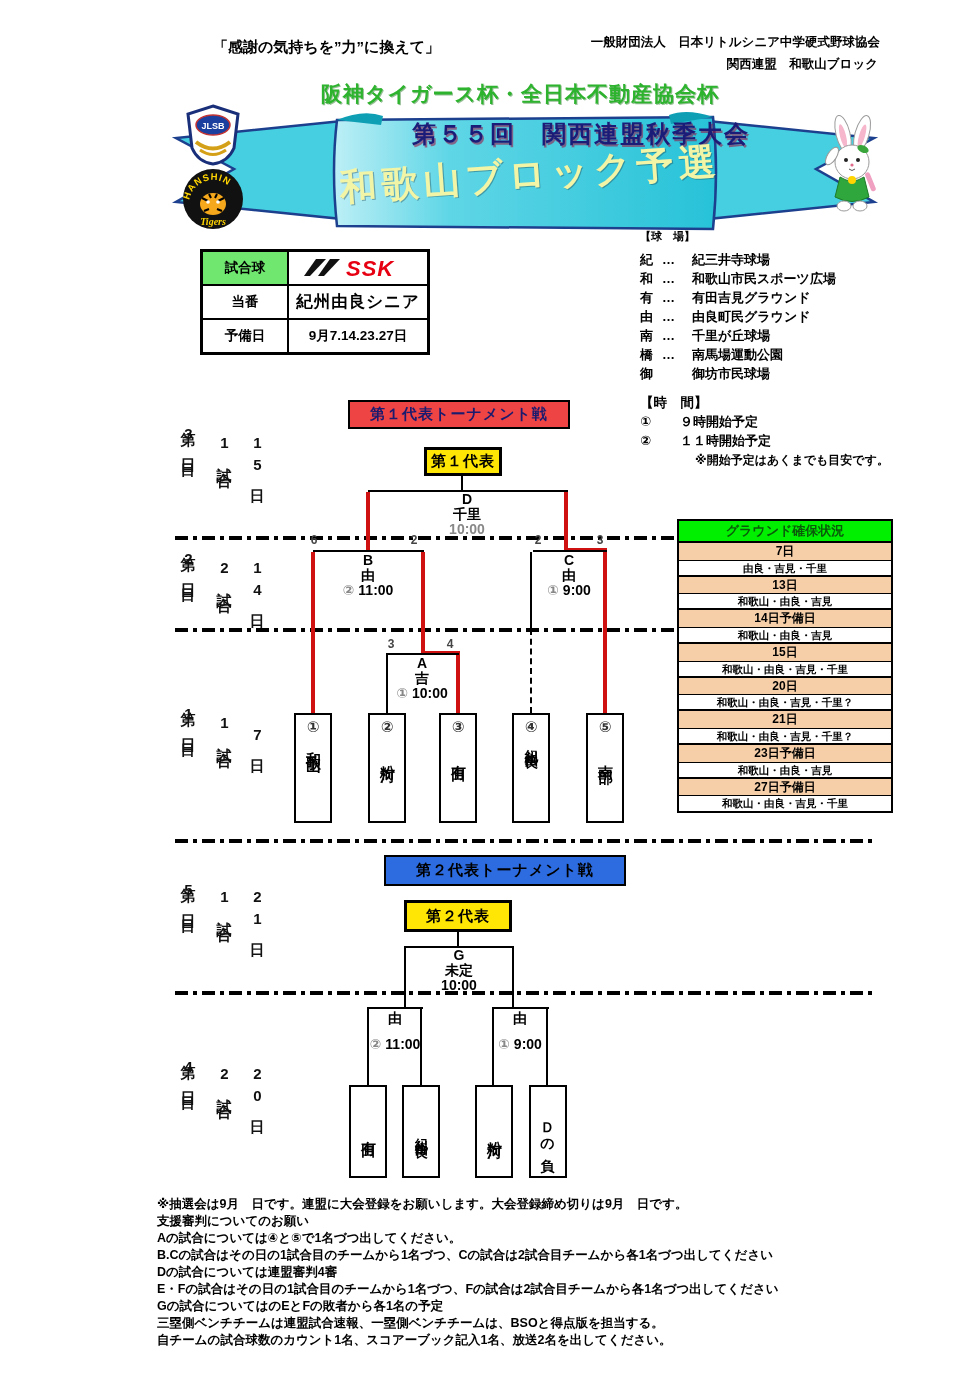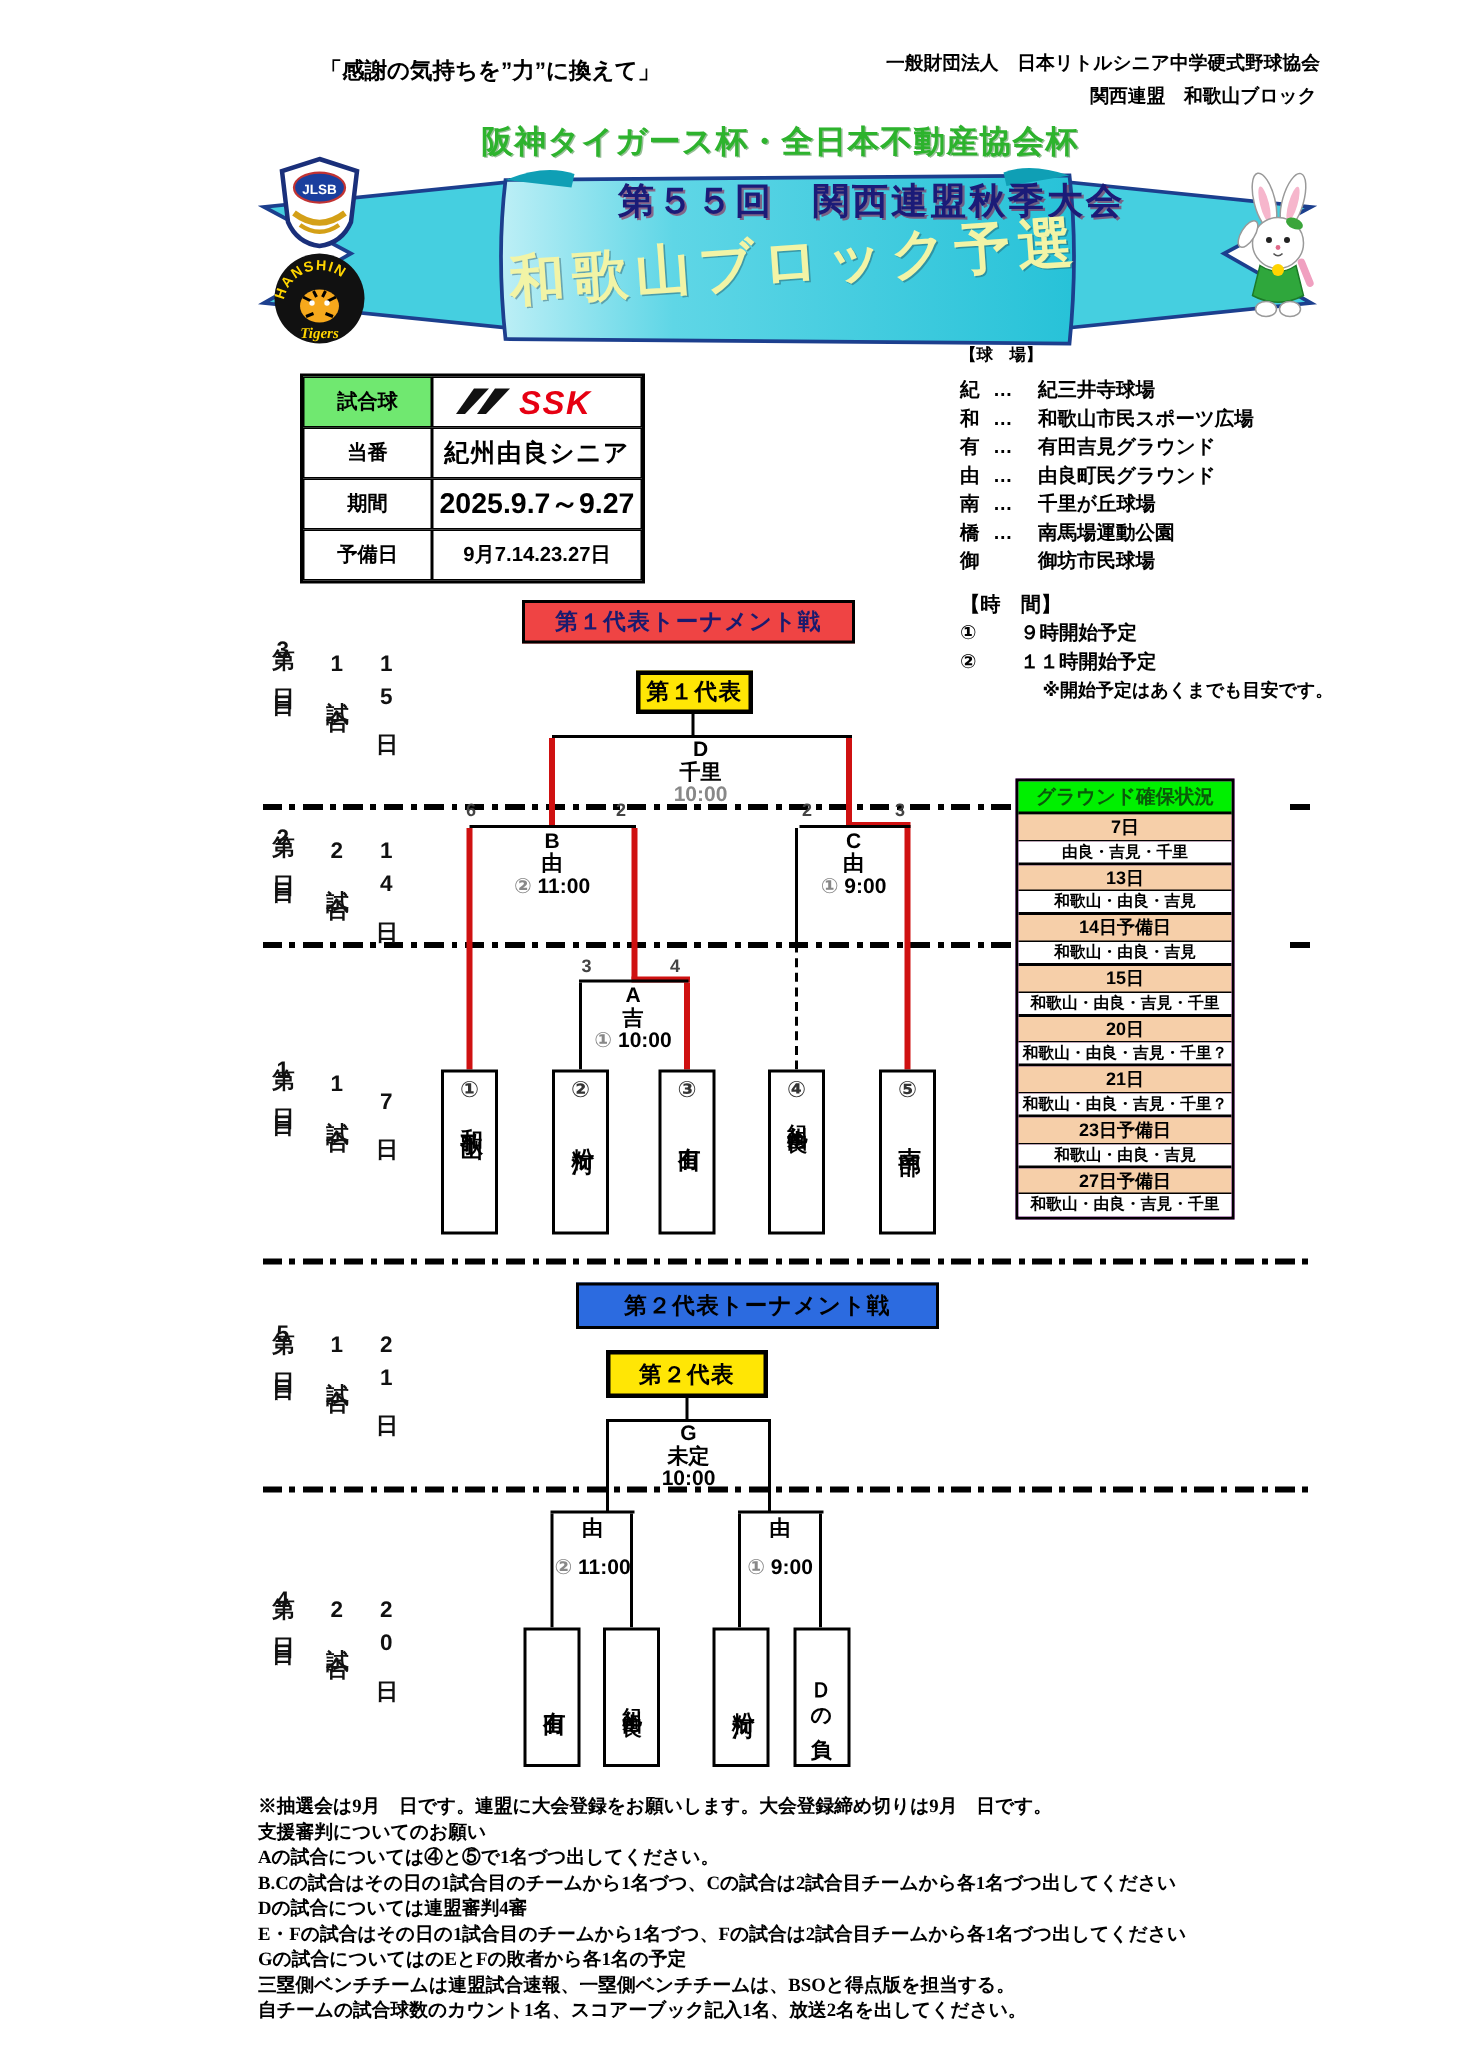--- a/index.html
+++ b/index.html
@@ -35,21 +35,21 @@
   #infotable{position:absolute;left:200px;top:249px;border:2.5px solid #000;background:#fff;}
   #infotable .row{display:flex;}
   #infotable .cell{border:1.5px solid #000;box-sizing:border-box;display:flex;align-items:center;justify-content:center;font-weight:bold;}
   #infotable .lab{width:86px;height:34px;font-size:13.5px;}
   #infotable .val{width:140px;height:34px;font-size:14px;}
   
   .vrow{display:flex;align-items:baseline;height:19px;font-weight:bold;font-size:13px;}
   .vkey{width:22px;}
   .vsep{width:30px;}
   
-  #gtable{position:absolute;left:677px;top:519px;width:146px;border:2.5px solid #000;box-sizing:border-box;background:#d946ef;}
+  #gtable{position:absolute;left:677px;top:519px;width:216px;border:2.5px solid #000;box-sizing:border-box;background:#f0abfc;}
   #gtable .gth{background:#00f000;color:#0a5a0a;font-weight:bold;font-size:13px;text-align:center;height:20px;line-height:20px;border-bottom:2px solid #000;}
   #gtable .gtd{background:#f6cfa9;font-weight:bold;font-size:12px;text-align:center;height:16.5px;line-height:16.5px;border-bottom:1px solid #000;}
   #gtable .gtv{background:#fff;font-weight:bold;font-size:10.5px;text-align:center;height:14.2px;line-height:14.2px;border-bottom:2px solid #000;}
   #gtable .gtv:last-child{border-bottom:none;}
   
   .noteln{height:17px;line-height:17px;font-size:12.5px;font-weight:bold;white-space:nowrap;}
 </style>
 </head>
 <body>
 
@@ -156,24 +156,20 @@
           <polygon points="20,21 32,4 42,4 26,21" fill="#111"></polygon>
           <text x="48" y="21" font-size="22" font-weight="bold" font-style="italic" fill="#e60012" letter-spacing="1">SSK</text>
         </svg>
       </div>
     </div>
     <div class="row">
       <div class="cell lab">当番</div>
       <div class="cell val" style="font-size:16.5px;letter-spacing:1px;">紀州由良シニア</div>
     </div>
     <div class="row">
-      <div class="cell lab">期間</div>
-      <div class="cell val" style="font-size:19px;">2025.9.7～9.27</div>
-    </div>
-    <div class="row">
       <div class="cell lab">予備日</div>
       <div class="cell val" style="font-size:13.5px;">9月7.14.23.27日</div>
     </div>
   </div>
 
   <div class="abs" style="left:640px;top:229px;width:250px;">
     <div class="b" style="font-size:11px;height:22px;">【球　場】</div>
     <div class="vrow">
         <span class="vkey">紀</span>
         <span class="vsep">…</span>
@@ -329,21 +325,21 @@
   <div class="tbox" style="left:402px;top:1085px;height:93px;justify-content:center;padding-top:0;">
     <span class="tname" style="margin-top:0;font-size:13px;letter-spacing:2px;">紀州由良</span>
   </div>
   <div class="tbox" style="left:475px;top:1085px;height:93px;justify-content:center;padding-top:0;">
     <span class="tname" style="margin-top:0;">粉河</span>
   </div>
   <div class="tbox" style="left:529px;top:1085px;height:93px;justify-content:center;padding-top:0;">
     <span class="tname" style="margin-top:0;font-size:14px;">Ｄの負</span>
   </div>
 
-  <div class="abs" style="left:172px;top:1196px;width:760px;font-family:Liberation Serif, serif;">
+  <div class="abs" style="left:157px;top:1196px;width:760px;">
     <div class="noteln">※抽選会は9月　日です。連盟に大会登録をお願いします。大会登録締め切りは9月　日です。</div>
     <div class="noteln">支援審判についてのお願い</div>
     <div class="noteln">Aの試合については④と⑤で1名づつ出してください。</div>
     <div class="noteln">B.Cの試合はその日の1試合目のチームから1名づつ、Cの試合は2試合目チームから各1名づつ出してください</div>
     <div class="noteln">Dの試合については連盟審判4審</div>
     <div class="noteln">E・Fの試合はその日の1試合目のチームから1名づつ、Fの試合は2試合目チームから各1名づつ出してください</div>
     <div class="noteln">Gの試合についてはのEとFの敗者から各1名の予定</div>
     <div class="noteln">三塁側ベンチチームは連盟試合速報、一塁側ベンチチームは、BSOと得点版を担当する。</div>
     <div class="noteln">自チームの試合球数のカウント1名、スコアーブック記入1名、放送2名を出してください。</div>
   </div>

